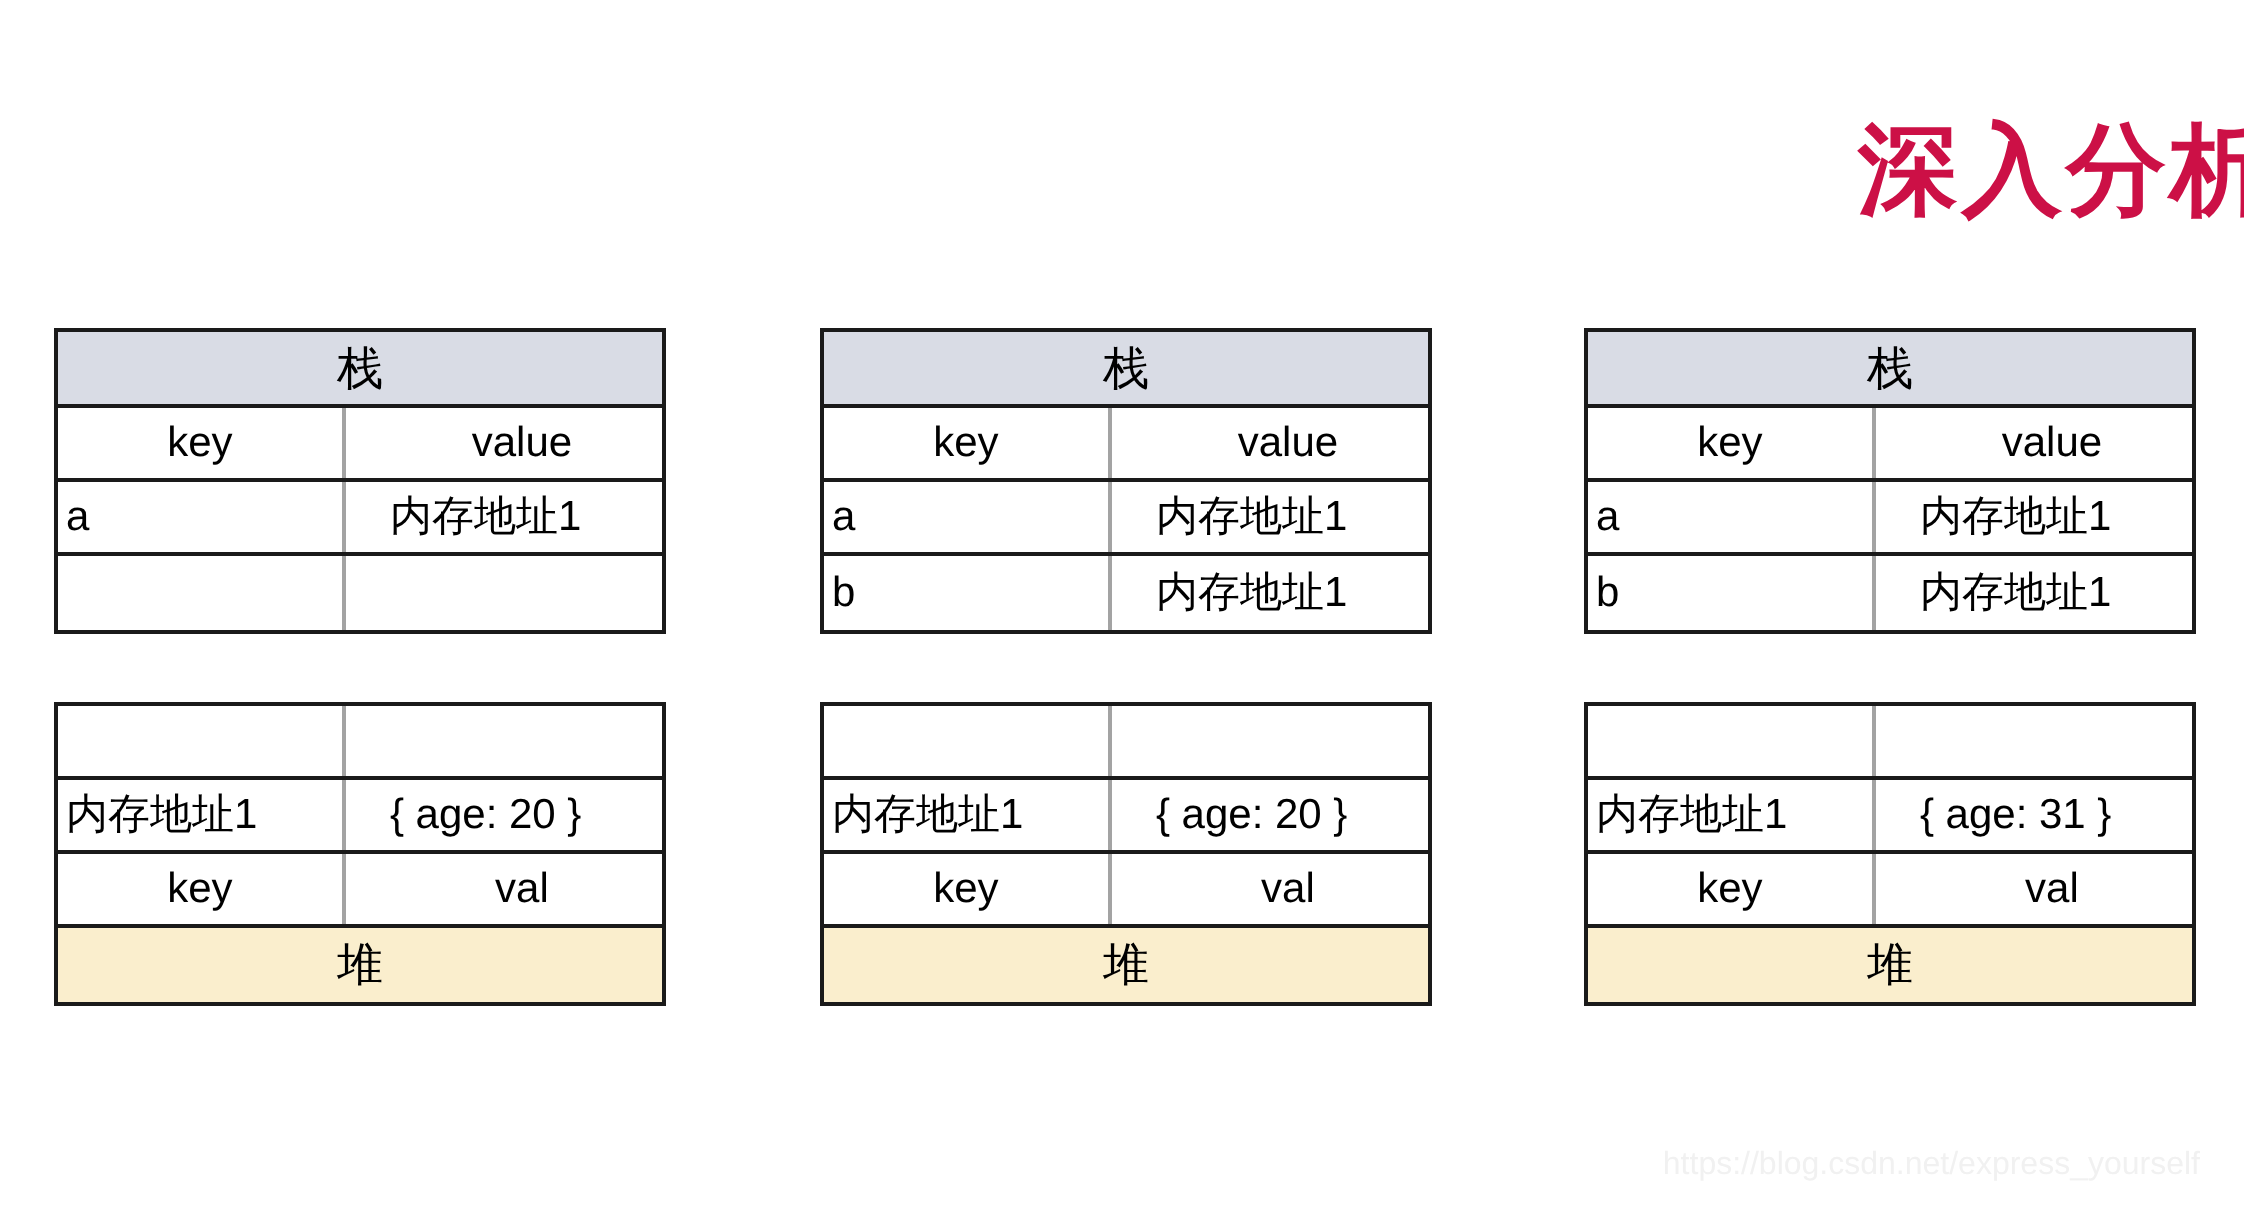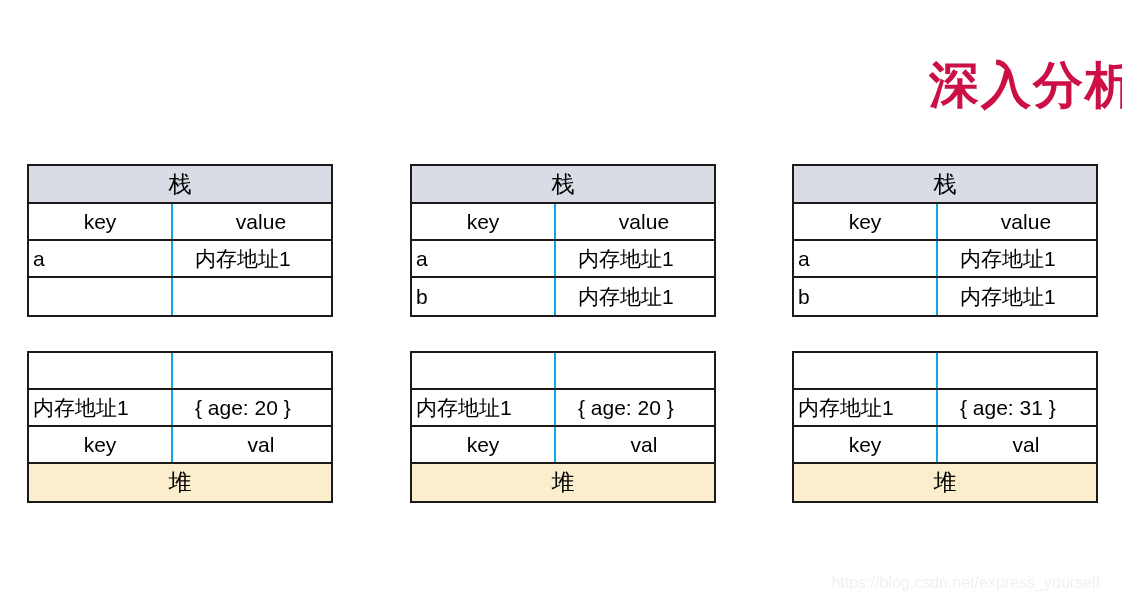--- a/index.html
+++ b/index.html
@@ -55,21 +55,21 @@
     height: 100%;
     display: flex;
     align-items: center;
     font-size: 21px;
     line-height: 1;
     overflow: hidden;
     white-space: nowrap;
   }
   .cell.left-col {
     width: 153px;
-    border-right: 2px solid #0ea5e9;
+    border-right: 2px solid #a3a3a3;
   }
   .cell.right-col {
     width: 149px;
     margin-left: 18px;
   }
   .cell.full {
     width: 100%;
   }
   .cell.center {
     justify-content: center;

